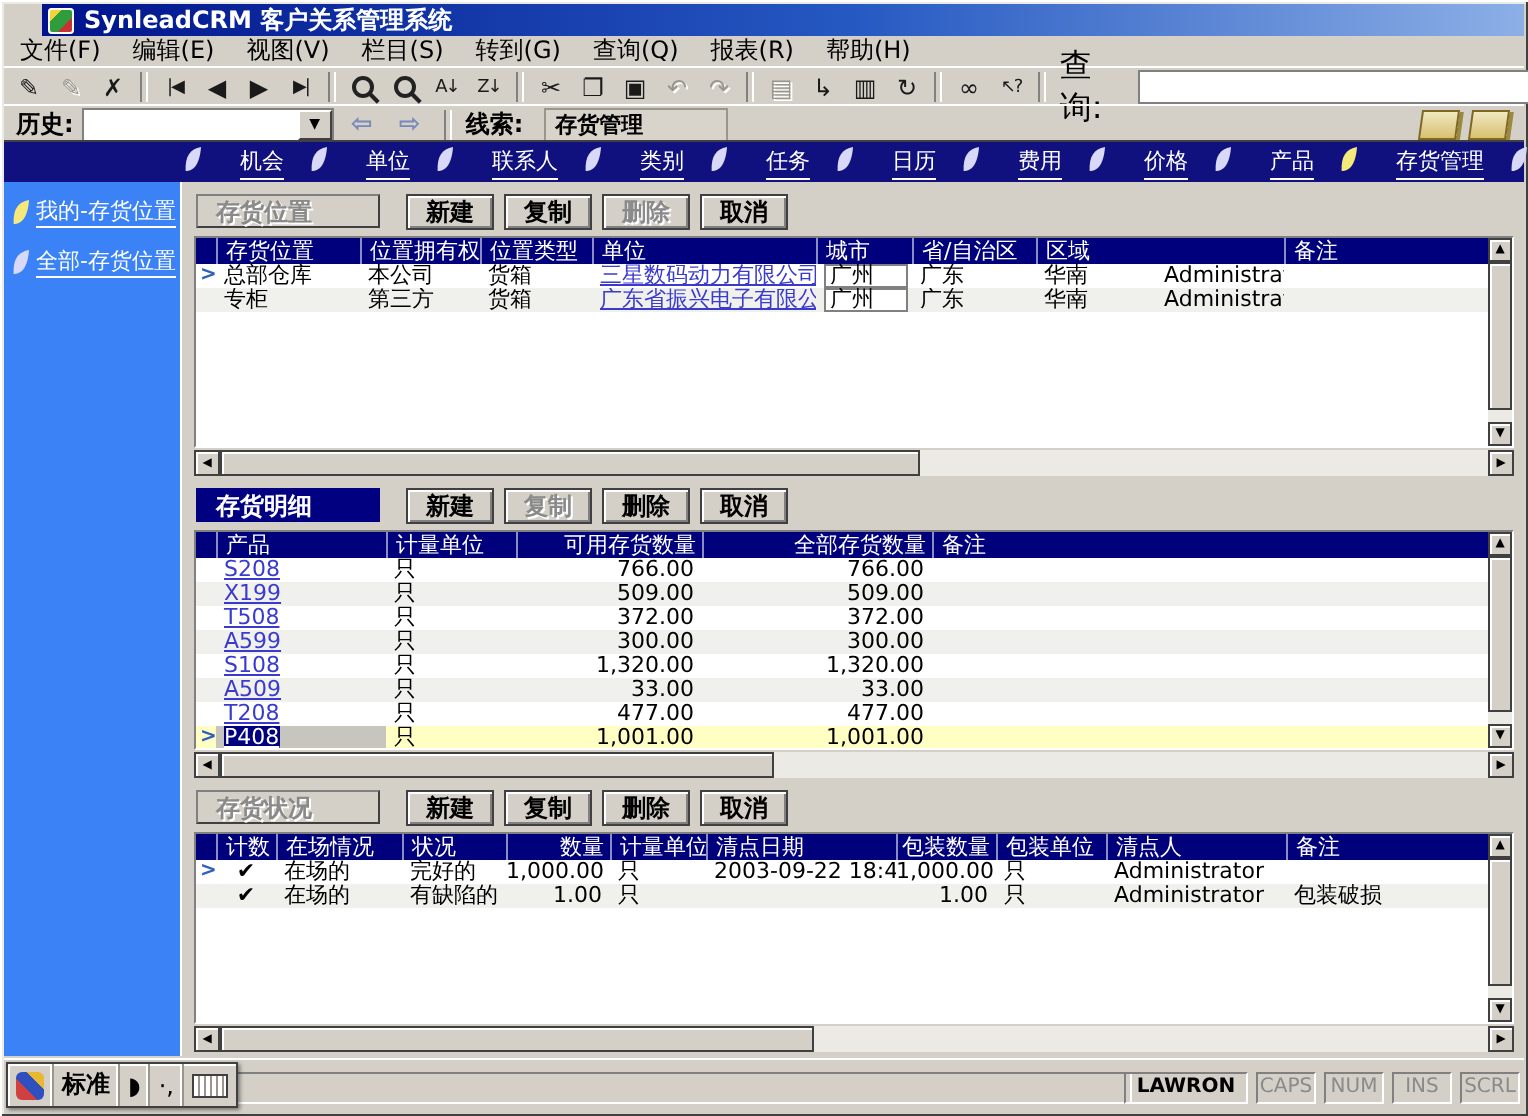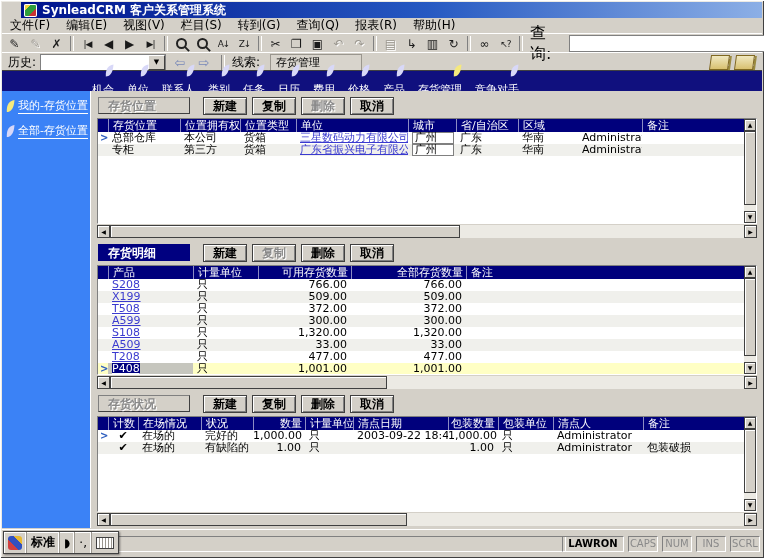--- a/index.html
+++ b/index.html
@@ -23,33 +23,33 @@
   .tbtn.off{color:#9a968e;text-shadow:1px 1px #fff;}
   .tsep{width:2px;height:15px;border-left:1px solid #808080;border-right:1px solid #fff;margin:0 3px;}
   .mag{width:7px;height:7px;border:2px solid #222;border-radius:50%;position:relative;display:inline-block;}
   .mag:after{content:"";position:absolute;width:6px;height:2px;background:#222;transform:rotate(45deg);right:-5px;bottom:-3px;}
   .q-wrap{margin-left:auto;display:flex;align-items:center;gap:4px;padding-right:4px;}
   .combo{display:inline-flex;height:17px;background:#fff;border:1px solid #808080;box-sizing:border-box;align-items:stretch;}
   .combo-field{flex:1;padding:1px 3px;overflow:hidden;white-space:nowrap;}
   .combo-arrow{width:15px;background:#D4D0C8;border:1px solid;border-color:#fff #404040 #404040 #fff;
     display:flex;align-items:center;justify-content:center;font-size:7px;color:#000;}
   .historybar{position:absolute;left:2px;top:52px;right:2px;height:18px;display:flex;align-items:center;
-    border-top:1px solid #fff;padding-left:6px;gap:4px;}
+    border-top:1px solid #fff;padding-left:6px;gap:4px;font-weight:bold;}
   .hist-label,.clue-label{font-size:12px;}
   .navbtn{width:20px;height:16px;display:inline-flex;align-items:center;justify-content:center;
     color:#7888B8;font-size:13px;}
   .clue-box{width:80px;height:15px;line-height:15px;background:#D8D4CC;border:1px solid #9a968e;
     padding:0 5px;margin-left:6px;}
   .hist-right{margin-left:auto;display:flex;gap:6px;padding-right:8px;align-items:center;}
   .book{width:17px;height:13px;background:linear-gradient(180deg,#F0E8C0,#D8C070);
     border:1px solid #806820;transform:skewX(-8deg);box-shadow:2px 1px 0 #9a8a40;}
   
   .tabbar{position:absolute;left:2px;top:70px;right:2px;height:21px;background:#10107E;
     display:flex;align-items:center;padding-left:90px;box-sizing:border-box;gap:13px;border-top:1px solid #404040;}
-  .tab{display:flex;align-items:flex-end;gap:5px;color:#fff;cursor:default;flex-direction:column;}
+  .tab{display:flex;align-items:flex-start;gap:19px;color:#fff;cursor:default;}
   .tab-label{border-bottom:1px solid #fff;font-size:11px;padding-bottom:1px;white-space:nowrap;}
   .sidebar{position:absolute;left:2px;top:91px;width:88px;bottom:30px;background:#3b82f6;
     box-sizing:border-box;padding-top:7px;}
   .side-item{display:flex;align-items:center;gap:3px;color:#fff;margin:0 2px 9px 4px;}
   .side-label{font-size:11px;border-bottom:1px solid #fff;white-space:nowrap;}
   
   .main{position:absolute;left:90px;top:91px;right:2px;bottom:30px;background:#D4D0C8;border-left:1px solid #fff;}
   .panel{position:absolute;left:4px;width:664px;}
   .sec-title{position:absolute;left:3px;top:2px;width:92px;height:17px;line-height:17px;padding-left:9px;
     box-sizing:border-box;font-weight:bold;font-size:12px;background:#D4D0C8;

